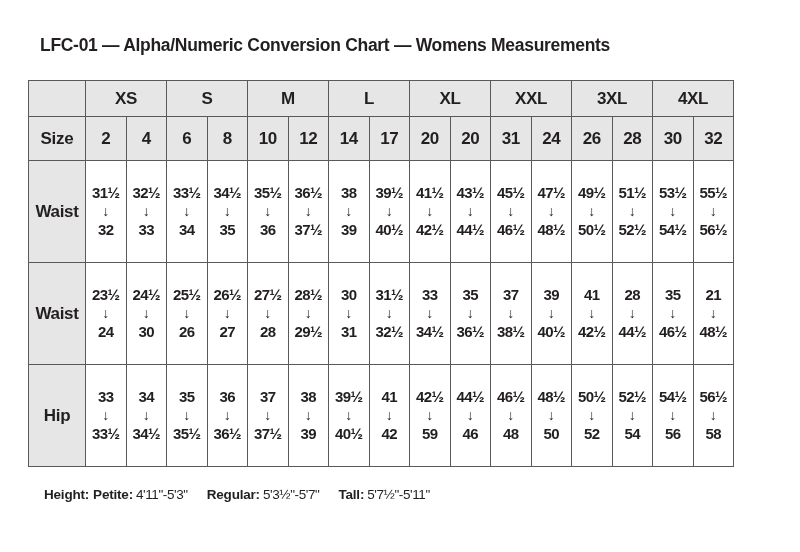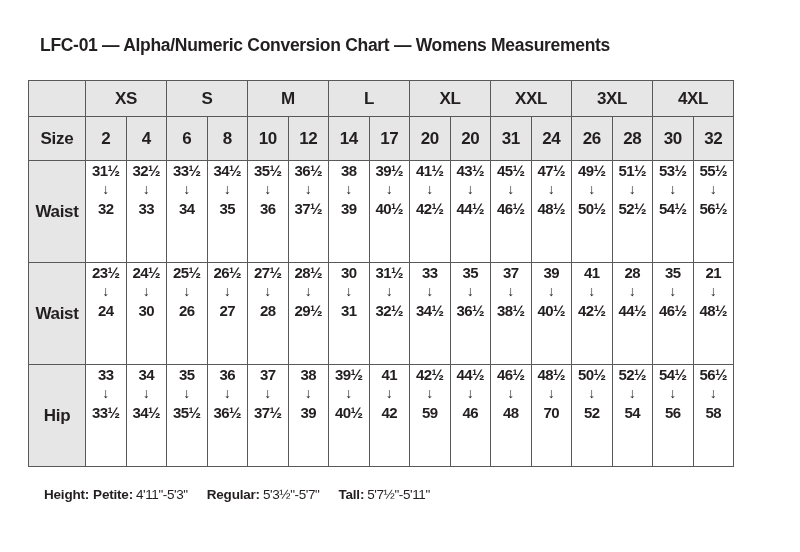--- a/index.html
+++ b/index.html
@@ -25,21 +25,21 @@
   table.conv td{
     border:1px solid var(--border);
     text-align:center;vertical-align:middle;padding:0;overflow:hidden;
   }
   td.hdr{background:var(--fill);font-weight:bold;font-size:17px;letter-spacing:-0.3px;}
   tr.alpha-row td{height:36px;}
   tr.size-row td{height:44px;}
   tr.meas-row td{height:102px;}
   td.data{background:#ffffff;}
   .range{
-    display:flex;flex-direction:column;align-items:center;
+    display:flex;flex-direction:column;align-items:center;justify-content:center;
     height:100%;gap:1px;
   }
   .num{
     font-size:15px;font-weight:bold;letter-spacing:-0.6px;line-height:1.35;
     white-space:nowrap;
   }
   .arrow{font-size:14px;font-weight:bold;line-height:1.1;}
   .footer{
     position:absolute;left:44px;top:487px;font-size:13.5px;white-space:nowrap;
   }
@@ -411,21 +411,21 @@
           <div class="range">
             <span class="num">46½</span>
             <span class="arrow">↓</span>
             <span class="num">48</span>
           </div>
         </td>
         <td class="data">
           <div class="range">
             <span class="num">48½</span>
             <span class="arrow">↓</span>
-            <span class="num">70</span>
+            <span class="num">50</span>
           </div>
         </td>
         <td class="data">
           <div class="range">
             <span class="num">50½</span>
             <span class="arrow">↓</span>
             <span class="num">52</span>
           </div>
         </td>
         <td class="data">

